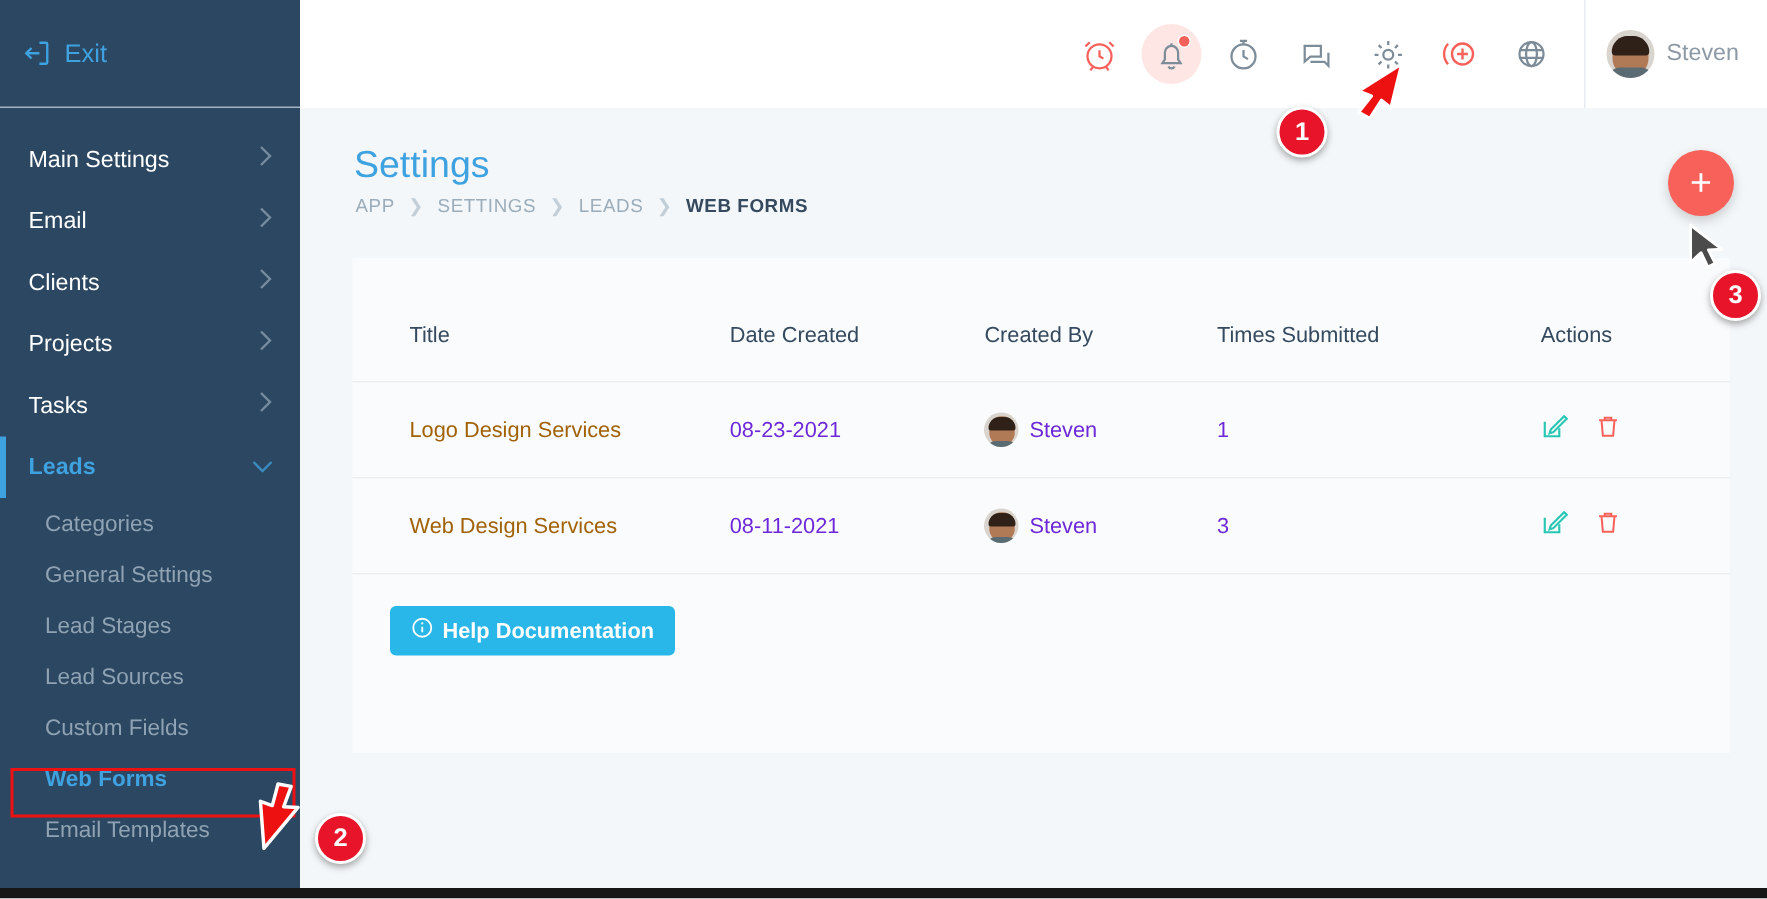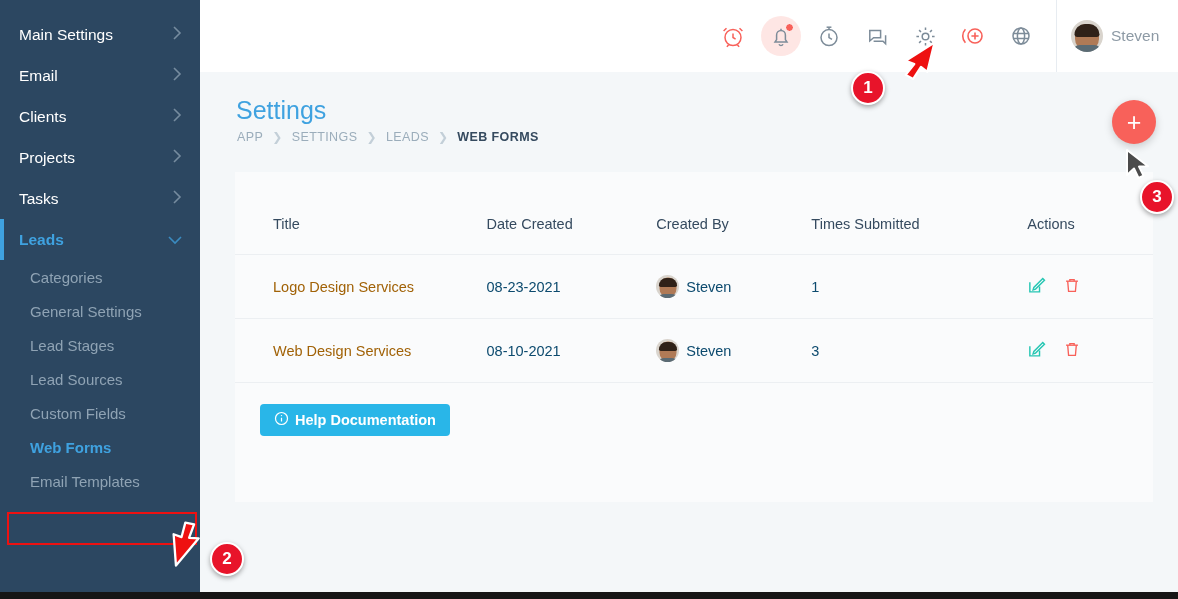--- a/index.html
+++ b/index.html
@@ -134,21 +134,21 @@
     width: 918px; height: 330px;
     background: #fafbfc;
   }
   table { width: 100%; border-collapse: collapse; }
   th {
     text-align: left; font-size: 14.5px; color: #354a5f;
     font-weight: normal; padding: 44px 0 22px 0;
     border-bottom: 1px solid #eceff2;
   }
   td {
-    font-size: 14.5px; color: #0c4a6e;
+    font-size: 14.5px; color: #6d28d9;
     padding: 20px 0; border-bottom: 1px solid #eceff2;
     height: 60px;
   }
   tbody tr:last-child td { border-bottom: 1px solid #eceff2; }
   .col-title { width: 240px; padding-left: 38px; }
   .col-date { width: 162px; }
   .col-by { width: 148px; margin-left: 28px; }
   .col-sub { width: 206px; }
   .col-act { width: 120px; }
   th.col-title { padding-left: 38px; }
@@ -183,20 +183,32 @@
 
   #bottom-bar {
     position: absolute; left: 0; bottom: 0;
     width: 1178px; height: 7px; background: #161616;
   }
 </style>
 </head>
 <body>
 
 <div id="sidebar">
+  <div id="sidebar-top">
+    <div class="exit-link">
+      <span class="exit-icon">
+        <svg width="21" height="21" viewBox="0 0 24 24" fill="none" stroke="#3fa2e0" stroke-width="1.8">
+          <path d="M14 4h5a1 1 0 0 1 1 1v14a1 1 0 0 1-1 1h-5"></path>
+          <path d="M14 12H4"></path>
+            <path d="M8 8l-4 4 4 4"></path>
+        </svg>
+      </span>
+      <span>Exit</span>
+    </div>
+  </div>
 
   <div id="nav">
     <div class="nav-item">
       <span>Main Settings</span>
       <span class="chev">
         <svg width="9" height="14" viewBox="0 0 9 14" fill="none" stroke="#8fa3b4" stroke-width="1.6">
             <path d="M1 1l6 6-6 6"></path>
           </svg>
       </span>
     </div>
@@ -394,21 +406,21 @@
                   <path d="M3.4 5.2h13.2"></path>
                   <path d="M7.6 5.2V3.4h4.8v1.8"></path>
                   <path d="M5.2 5.2l1 11.4h7.6l1-11.4"></path>
                 </svg>
               </span>
             </span>
           </td>
         </tr>
         <tr>
           <td class="col-title link-cell">Web Design Services</td>
-          <td class="col-date">08-10-2021</td>
+          <td class="col-date">08-11-2021</td>
           <td class="col-by">
             <span class="by-cell">
               <span class="avatar small">
                 <span class="face"></span>
                   <span class="hair"></span>
                   <span class="shirt"></span>
               </span>
               <span>Steven</span>
             </span>
           </td>

